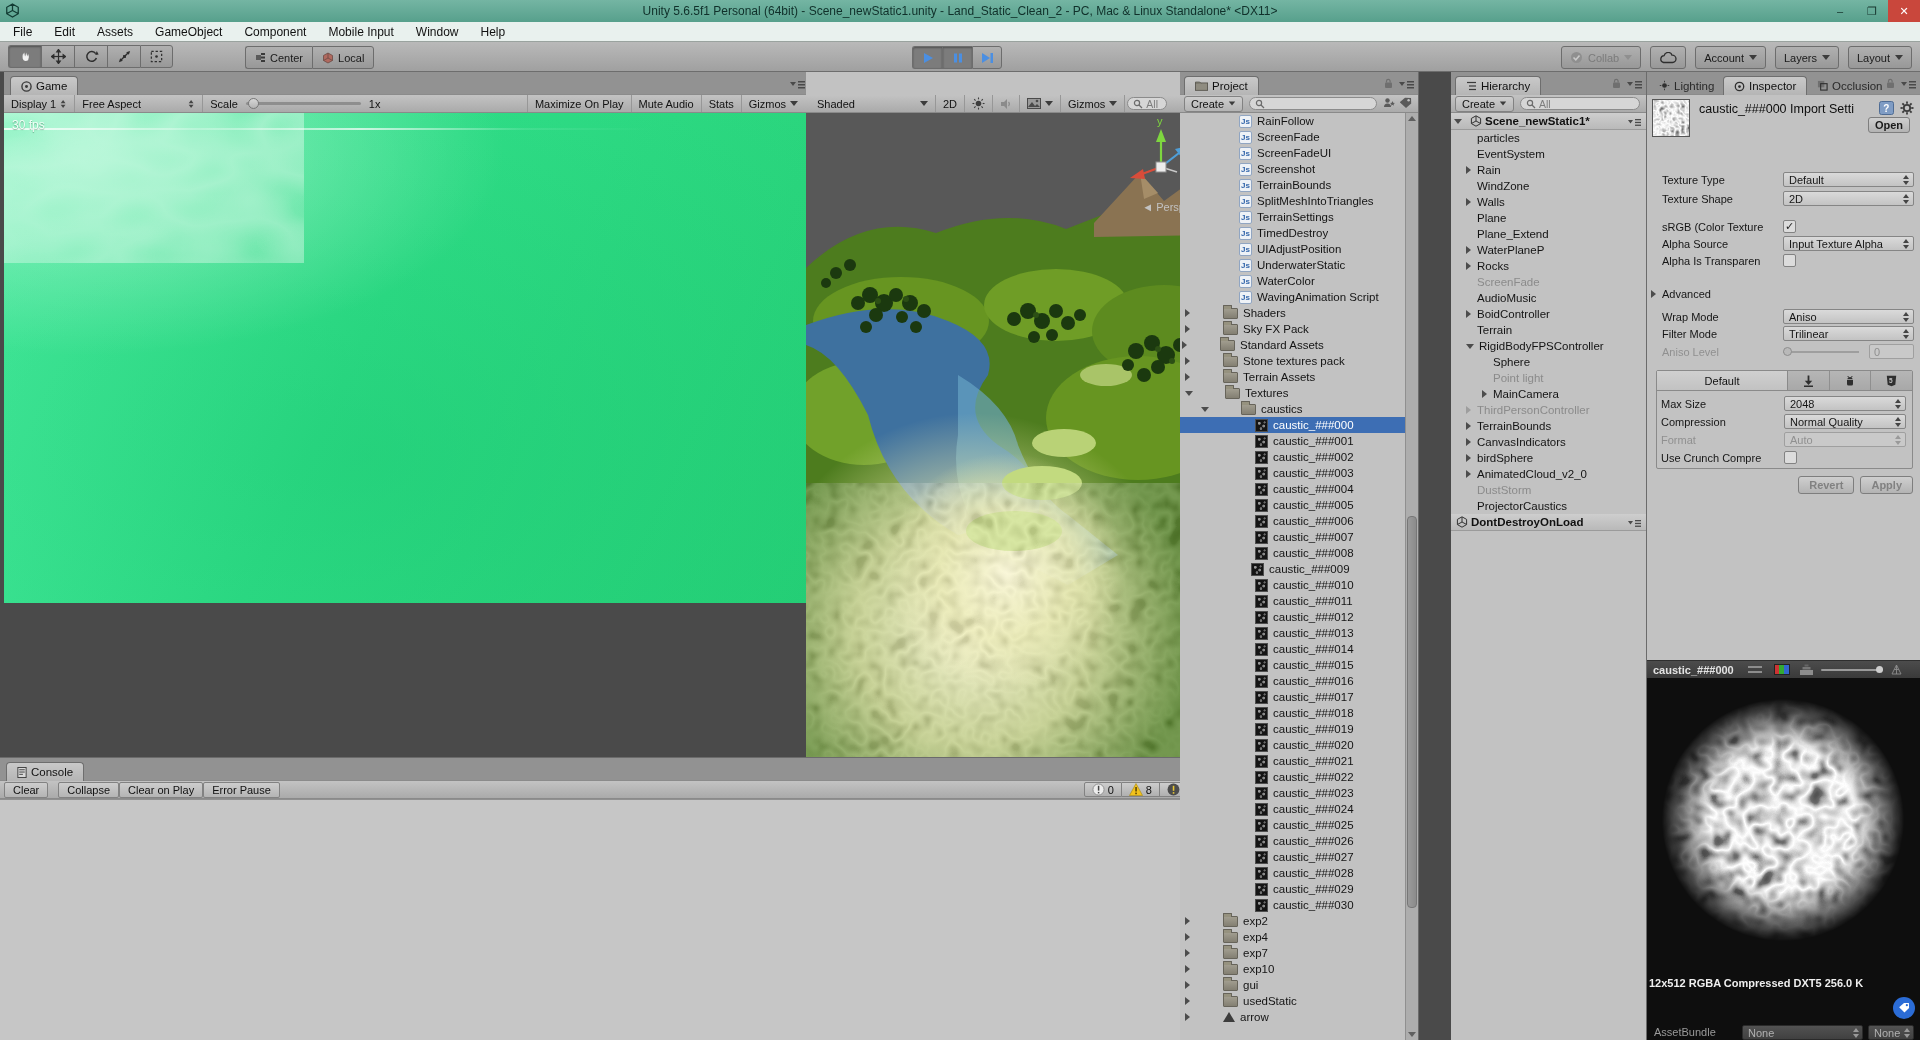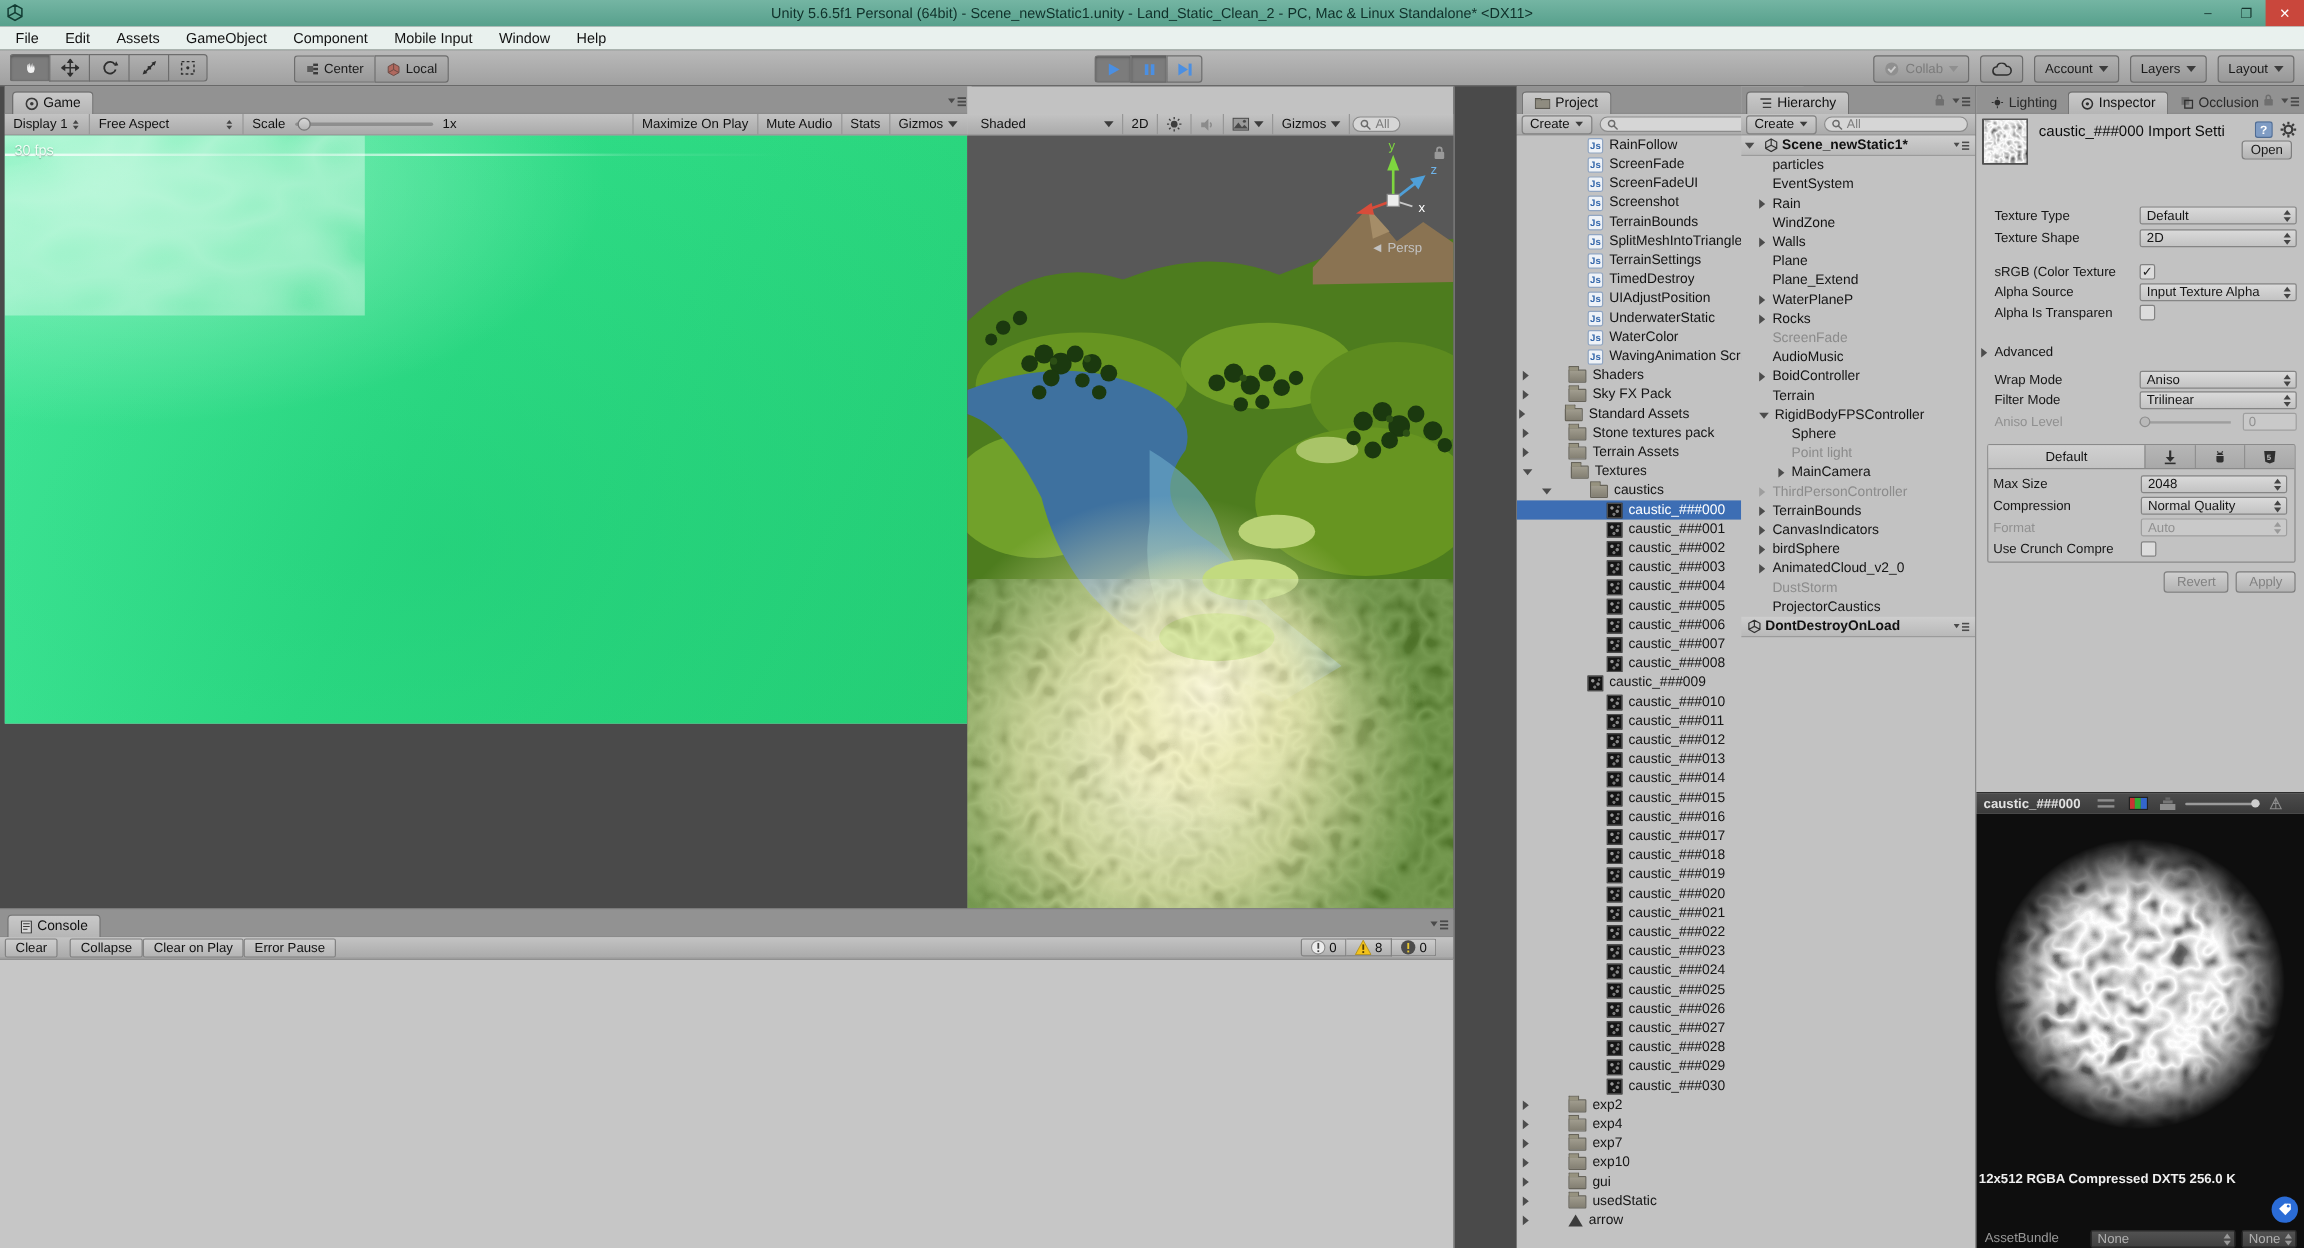--- a/index.html
+++ b/index.html
@@ -96,41 +96,41 @@
   
   #console-panel { left:0; top:757px; width:1212px; height:283px; border-right:1px solid #6b6b6b; border-top:1px solid #6b6b6b; }
   #console-toolbar .mini-btn { margin-left:4px; border-radius:2px; padding:1px 8px; }
   #console-counts { position:absolute; right:14px; top:1px; display:flex; }
   .count-btn { display:flex; align-items:center; gap:3px; padding:0 7px; height:15px; background:linear-gradient(#cdcdcd,#b0b0b0); border:1px solid #828282; border-left:none; font-size:11px; }
   .count-btn:first-child { border-left:1px solid #828282; border-radius:2px 0 0 2px; }
   .count-btn:last-child { border-radius:0 2px 2px 0; }
   #console-content { position:absolute; left:0; right:0; top:41px; bottom:0; background:#c6c6c6; border-top:1px solid #909090; }
 
   
-  #project-panel { left:1264px; top:72px; width:239px; height:968px; border-right:1px solid #6b6b6b; }
+  #project-panel { left:1180px; top:72px; width:239px; height:968px; border-right:1px solid #6b6b6b; }
   #project-tree { right:13px; }
   #project-scroll { position:absolute; right:0; top:41px; bottom:0; width:13px; background:#adadad; border-left:1px solid #8f8f8f; }
   #project-thumb { position:absolute; left:1px; width:10px; top:403px; height:392px; background:linear-gradient(90deg,#9b9b9b,#8b8b8b); border:1px solid #777; border-radius:4px; }
   .scroll-arrow { position:absolute; left:2px; width:0; height:0; border-left:4px solid transparent; border-right:4px solid transparent; }
   #ps-up { top:3px; border-bottom:5px solid #5f5f5f; }
   #ps-dn { bottom:3px; border-top:5px solid #5f5f5f; }
 
   
   #hierarchy-panel { left:1451px; top:72px; width:196px; height:968px; border-right:1px solid #6b6b6b; }
   .scene-hdr { height:17px; display:flex; align-items:center; background:linear-gradient(#cecece,#b9b9b9); border-bottom:1px solid #9b9b9b; font-weight:bold; font-size:11.5px; padding-left:3px; gap:3px; position:relative; }
   .scene-hdr .hdr-menu { position:absolute; right:4px; top:4px; }
 
   
   #inspector-panel { left:1647px; top:72px; width:273px; height:968px; }
   #insp-tabs { position:absolute; left:0; right:0; top:0; height:23px; background:#929292; border-bottom:1px solid #8b8b8b; }
   #insp-body { position:absolute; left:0; right:0; top:23px; bottom:0; background:#c2c2c2; }
   #insp-thumb { position:absolute; left:5px; top:4px; width:38px; height:38px; background:#000; border:1px solid #555; overflow:hidden; }
   #insp-title { position:absolute; left:52px; top:7px; font-size:12.5px; color:#0d0d0d; width:160px; white-space:nowrap; overflow:hidden; }
   #insp-hdr-icons { position:absolute; right:6px; top:6px; display:flex; gap:6px; align-items:center; }
-  .btn { display:inline-flex; align-items:center; justify-content:center; background:linear-gradient(#cfcfcf,#b3b3b3); border:1px solid #7e7e7e; border-radius:3px; font-size:11px; color:#1a1a1a; }
+  .btn { display:inline-flex; align-items:center; justify-content:center; background:linear-gradient(#cfcfcf,#b3b3b3); border:1px solid #7e7e7e; border-radius:3px; font-size:11px; color:#1a1a1a;font-weight:bold; }
   #open-btn { position:absolute; right:10px; top:22px; width:42px; height:16px; }
   .frow { position:absolute; left:0; right:0; height:16px; font-size:11px; color:#161616; }
   .flabel { position:absolute; left:15px; top:2px; white-space:nowrap; }
   .flabel.at4 { left:4px; }
   .dd { position:absolute; left:136px; width:131px; height:15px; background:linear-gradient(#dadada,#c3c3c3); border:1px solid #858585; border-radius:2px; font-size:11px; padding:1px 14px 0 5px; white-space:nowrap; overflow:hidden; }
   .dd .spin { position:absolute; right:3px; top:2px; }
   .spin { display:inline-block; width:7px; }
   .spin::before { content:""; display:block; width:0; height:0; border-left:3.5px solid transparent; border-right:3.5px solid transparent; border-bottom:4px solid #444; margin-bottom:2px; }
   .spin::after { content:""; display:block; width:0; height:0; border-left:3.5px solid transparent; border-right:3.5px solid transparent; border-top:4px solid #444; }
   .disabled .dd { background:#c9c9c9; border-color:#9f9f9f; color:#909090; }
@@ -751,21 +751,21 @@
         <span class="tlbl">caustic_###006</span>
       </div>
       <div class="trow" style="padding-left: 48px;">
         <span class="fic ic-tex"></span>
         <span class="tlbl">caustic_###007</span>
       </div>
       <div class="trow" style="padding-left: 48px;">
         <span class="fic ic-tex"></span>
         <span class="tlbl">caustic_###008</span>
       </div>
-      <div class="trow" style="padding-left: 32px;">
+      <div class="trow" style="padding-left: 44px;">
         <span class="fic ic-tex"></span>
         <span class="tlbl">caustic_###009</span>
       </div>
       <div class="trow" style="padding-left: 48px;">
         <span class="fic ic-tex"></span>
         <span class="tlbl">caustic_###010</span>
       </div>
       <div class="trow" style="padding-left: 48px;">
         <span class="fic ic-tex"></span>
         <span class="tlbl">caustic_###011</span>

